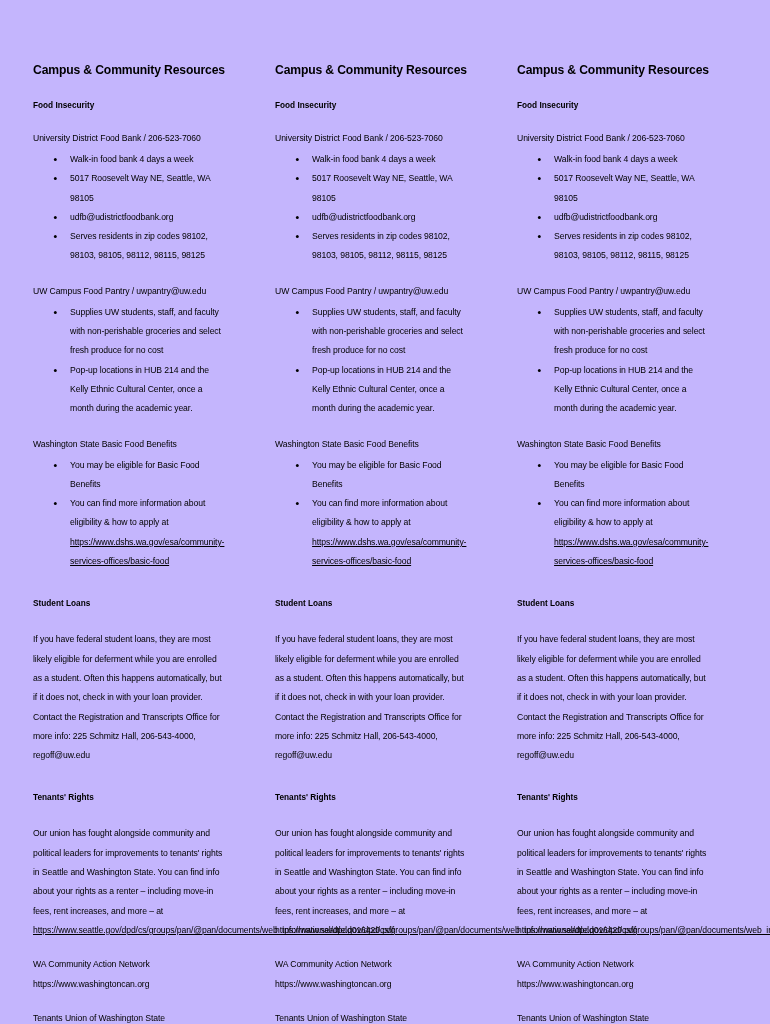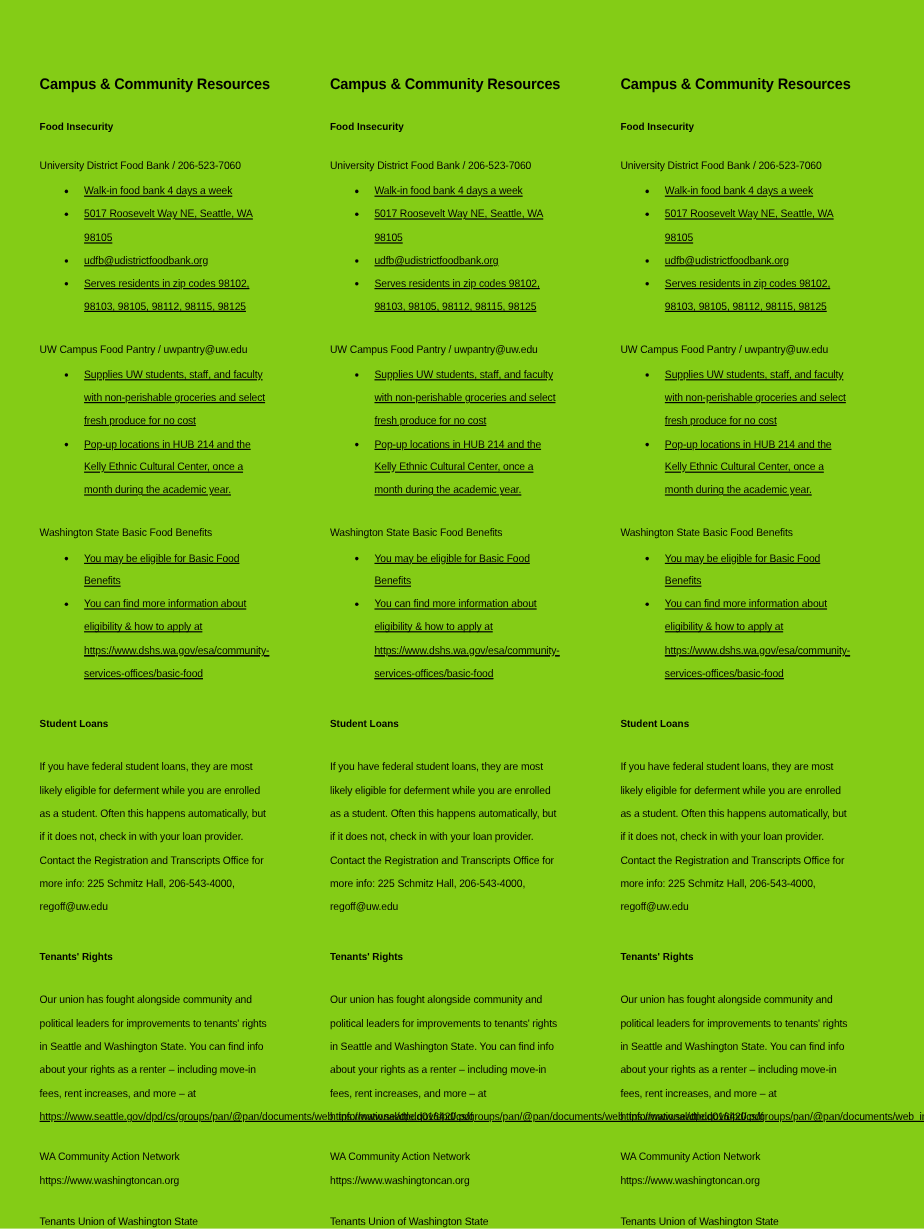--- a/index.html
+++ b/index.html
@@ -12,21 +12,21 @@
     height: 1024px;
     font-family: "Liberation Sans", sans-serif;
     color: #000000;
     -webkit-font-smoothing: none;
   }
 
   .page {
     position: relative;
     width: 770px;
     height: 1024px;
-    background: #84cc16;
+    background: #c4b5fd;
     overflow: hidden;
   }
 
   .columns {
     position: absolute;
     left: 0;
     top: 0;
     width: 770px;
     display: flex;
     flex-direction: row;
@@ -79,21 +79,20 @@
     margin: 0;
     letter-spacing: -0.1px;
     transform: scaleX(0.95);
     transform-origin: left top;
   }
 
   ul.bullets {
     list-style: none;
     margin: 0 0 0 0;
     padding: 0;
-    text-decoration: underline;
   }
   ul.bullets > li {
     position: relative;
     font-size: 9.1px;
     line-height: 19.3px;
     padding-left: 39px;
     margin: 0;
     letter-spacing: -0.1px;
     transform: scaleX(0.95);
     transform-origin: left top;

